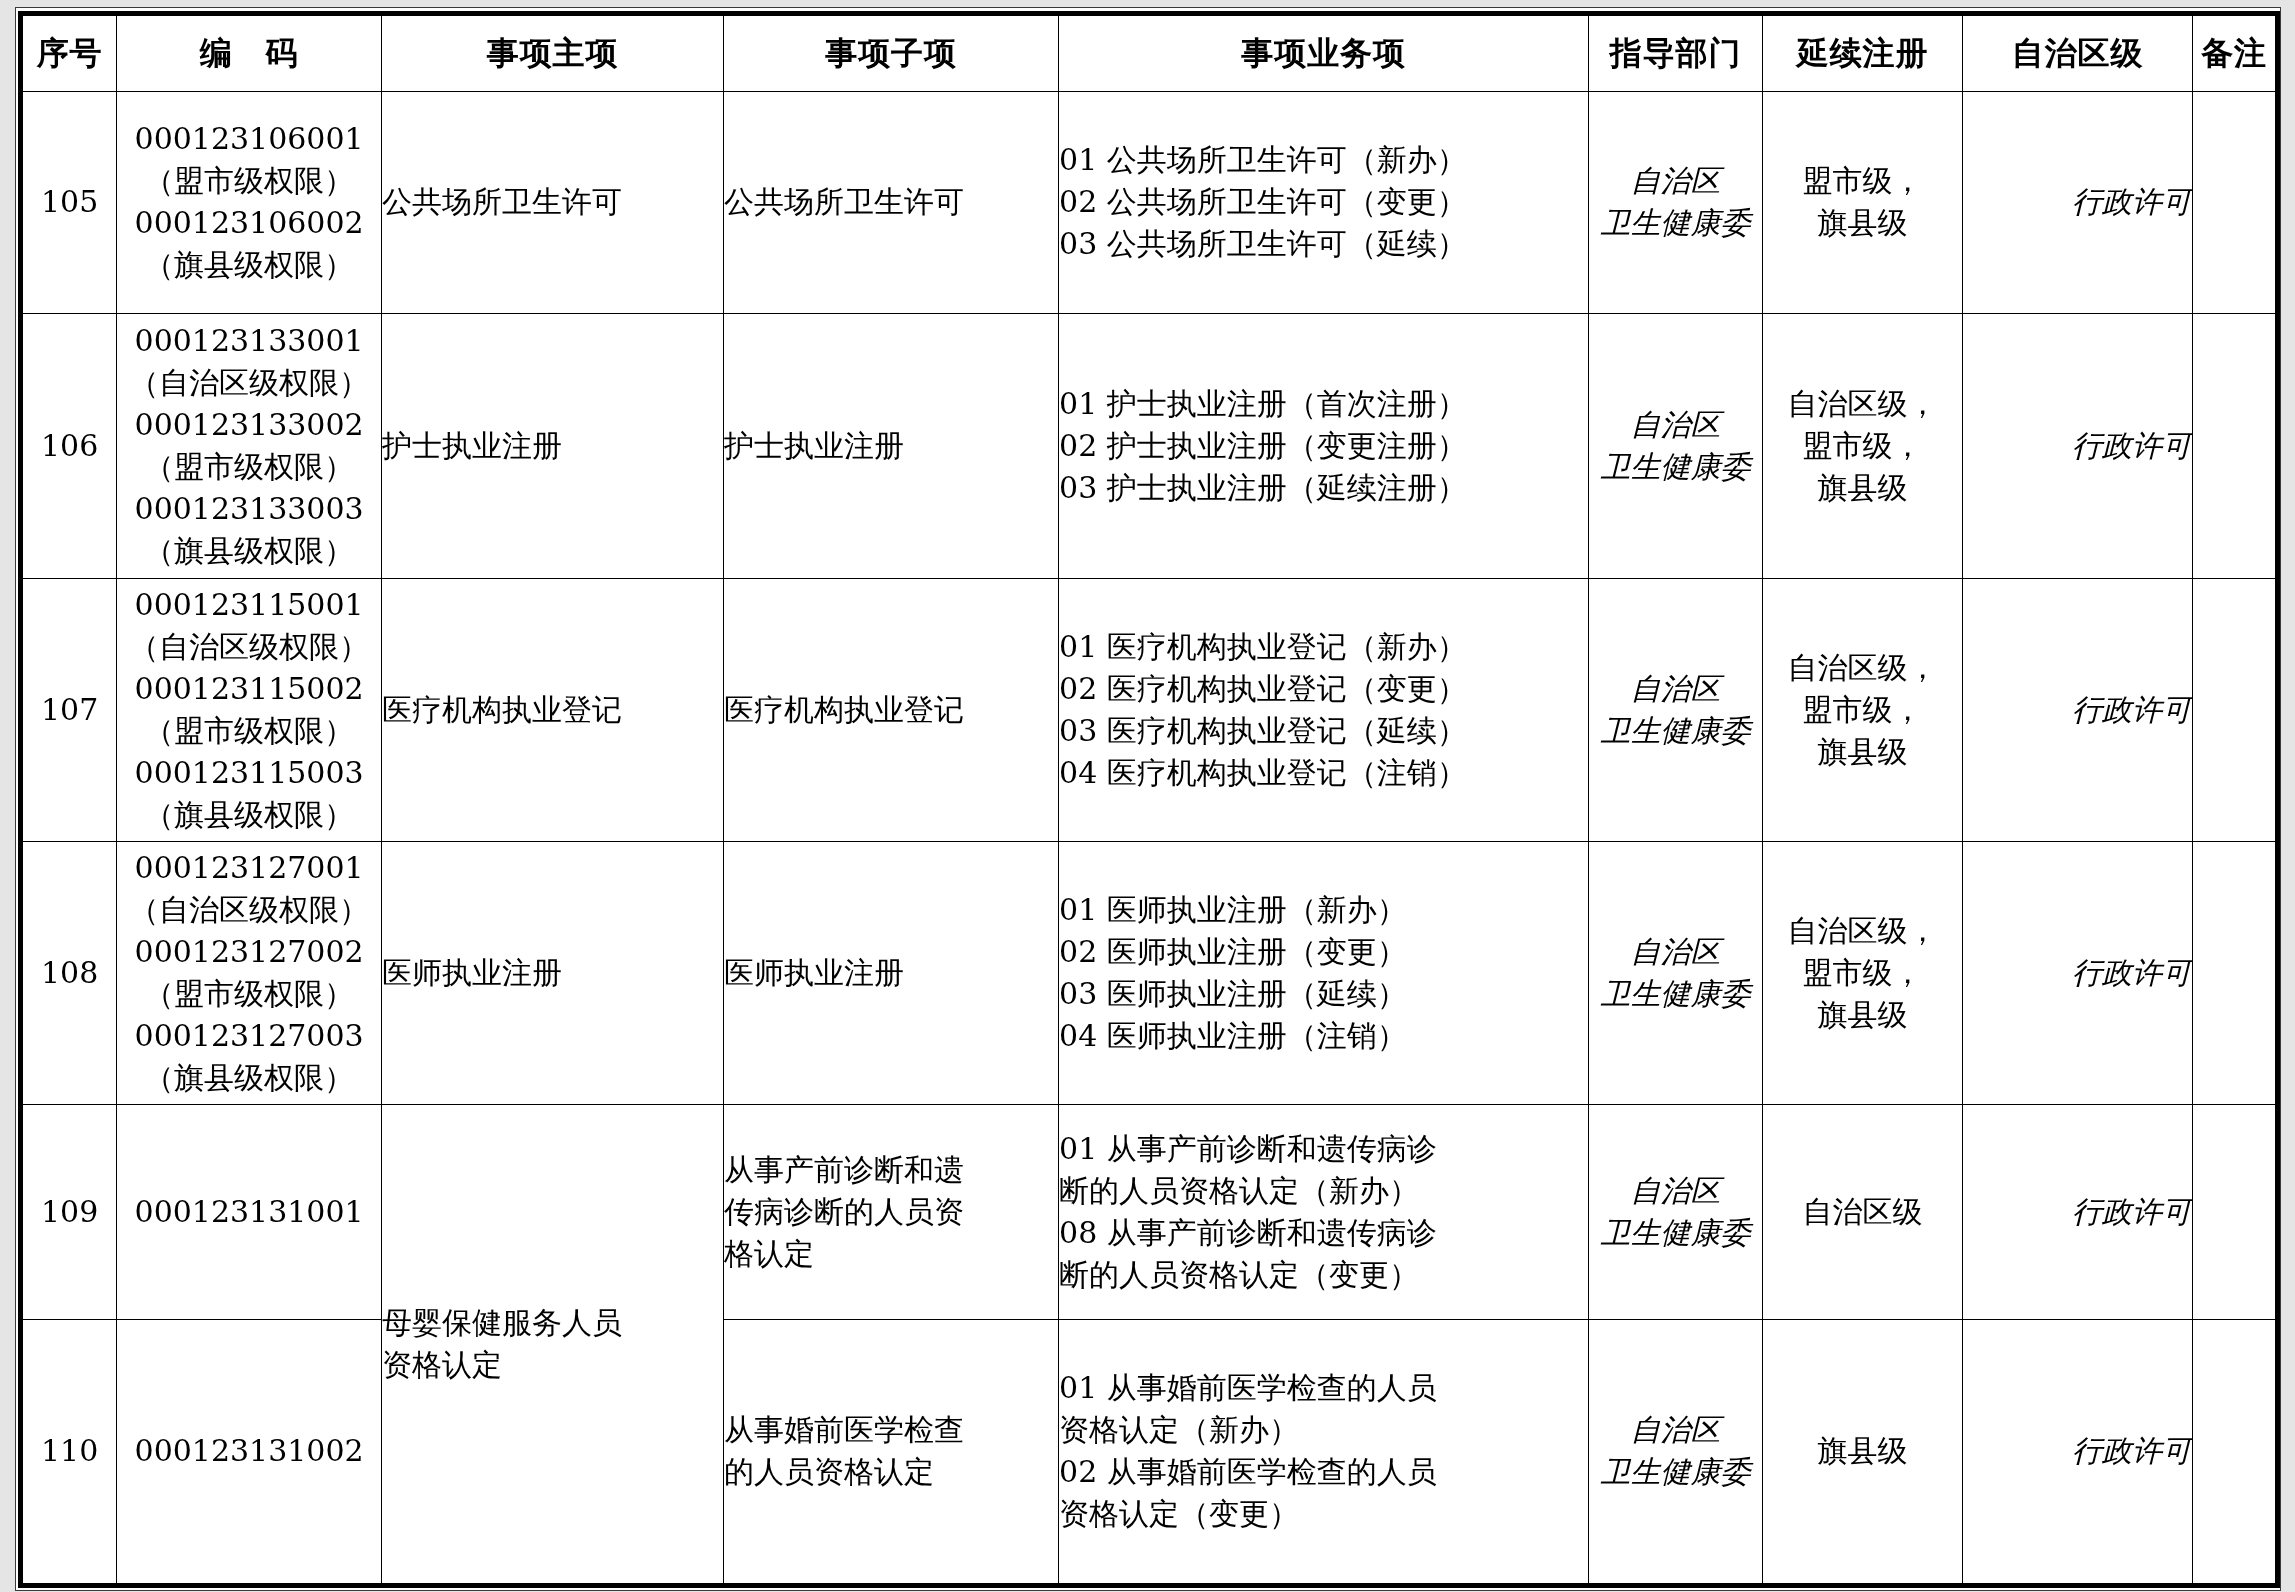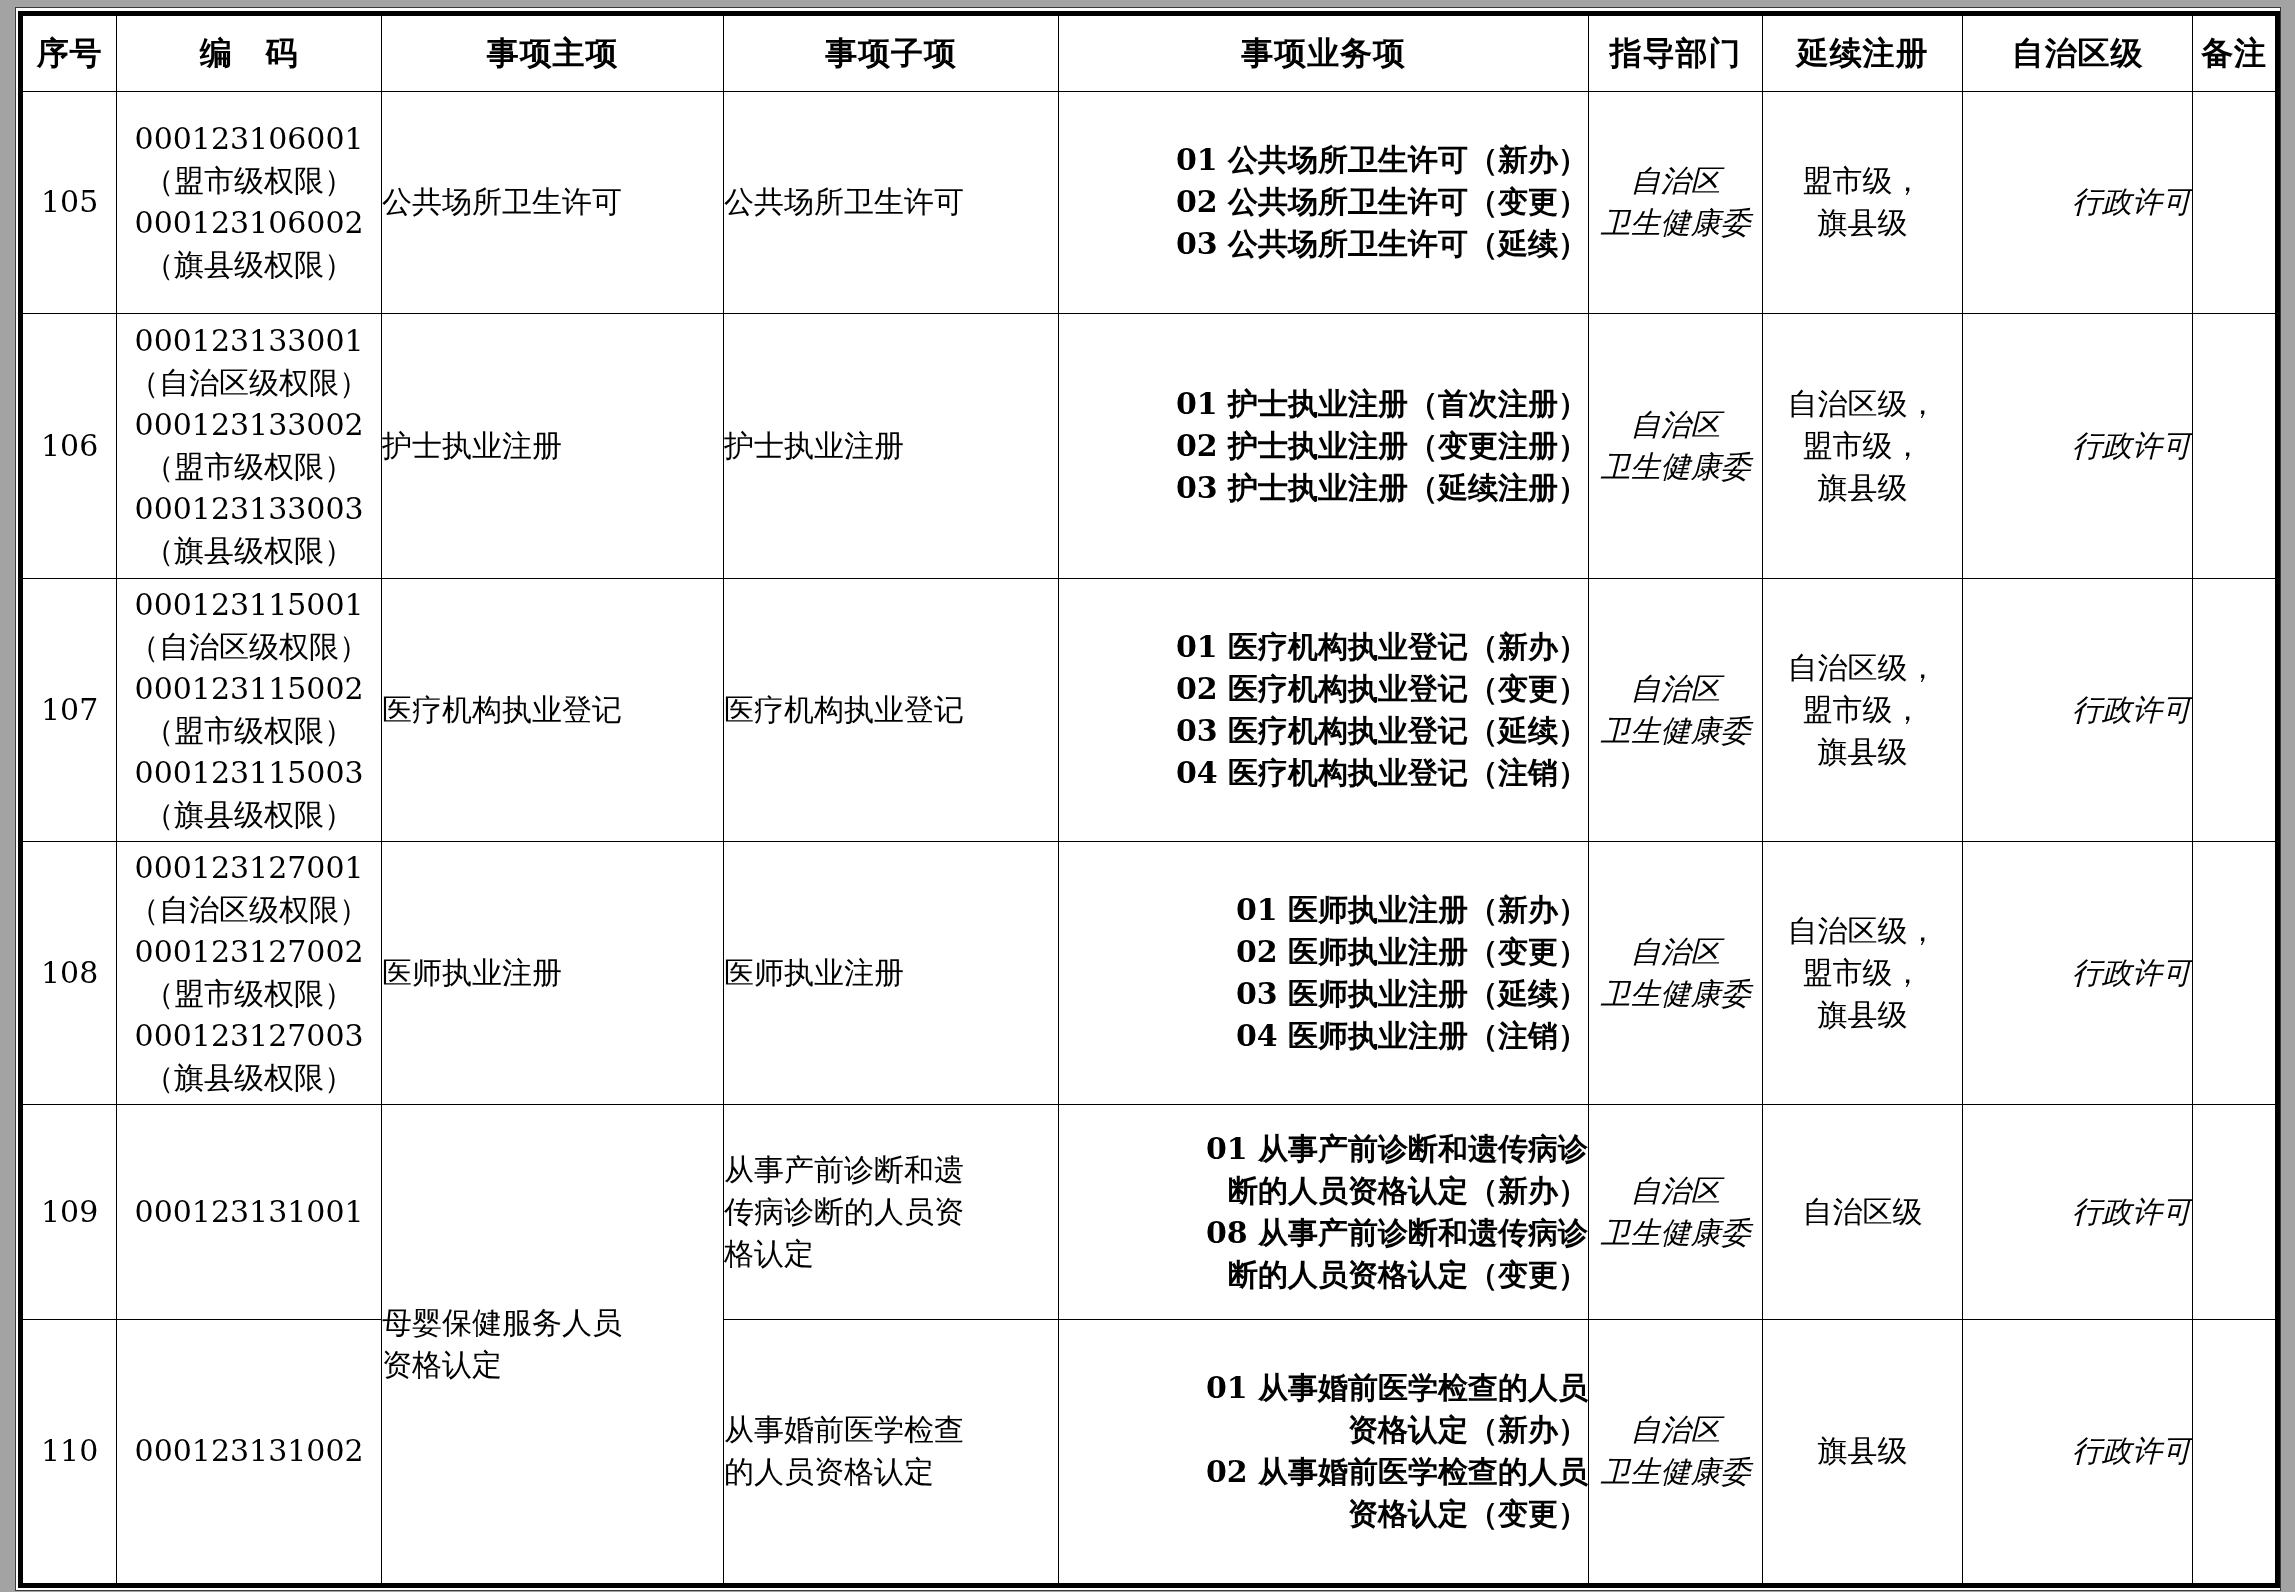--- a/index.html
+++ b/index.html
@@ -1,17 +1,17 @@
 <!DOCTYPE html>
 <html style="font-size:14px"><head>
 <meta charset="utf-8">
 <style>
   html,body{margin:0;padding:0;background:#ffffff;}
   .page{
-    width:2295px;height:1592px;background:#a3a3a3;box-sizing:border-box;
+    width:2295px;height:1592px;background:#e5e5e5;box-sizing:border-box;
     font-family:"DejaVu Serif","Liberation Serif",serif;color:#000;
     padding-top:7px;
   }
   .table-frame{
     width:2266px;margin:0 auto;box-sizing:border-box;
     border:1.7px solid #3a3a3a;padding:2.6px;background:#fff;
   }
   table.items{
     border-collapse:collapse;table-layout:fixed;width:2257px;
     border:5.2px solid #000;background:#fff;
@@ -26,21 +26,21 @@
     font-family:"DejaVu Sans","Liberation Sans",sans-serif;
     font-weight:bold;font-size:32px;text-align:center;
     letter-spacing:0.9px;white-space:pre-line;line-height:1.2;
   }
   
   td{font-size:30px;line-height:42px;}
   .c-seq{text-align:center;}
   .c-code{text-align:center;white-space:pre-line;}
   .c-main{text-align:left;padding-left:47px;padding-right:8.7px;white-space:pre-line;}
   .c-sub{text-align:left;padding-left:45px;padding-right:7px;white-space:pre-line;}
-  .c-biz{text-align:right;padding-left:22.6px;padding-right:7px;white-space:pre-line;font-weight:bold;}
+  .c-biz{text-align:left;padding-left:22.6px;padding-right:7px;white-space:pre-line;}
   .c-dept{text-align:center;white-space:pre-line;font-style:italic;}
   .c-level{text-align:center;white-space:pre-line;}
   .c-type{text-align:right;white-space:pre-line;font-style:italic;}
   .c-remark{text-align:center;}
   
   .r105{height:222px;}
   .r106{height:265px;}
   .r107{height:263px;}
   .r108{height:263px;}
   .r109{height:215px;}

